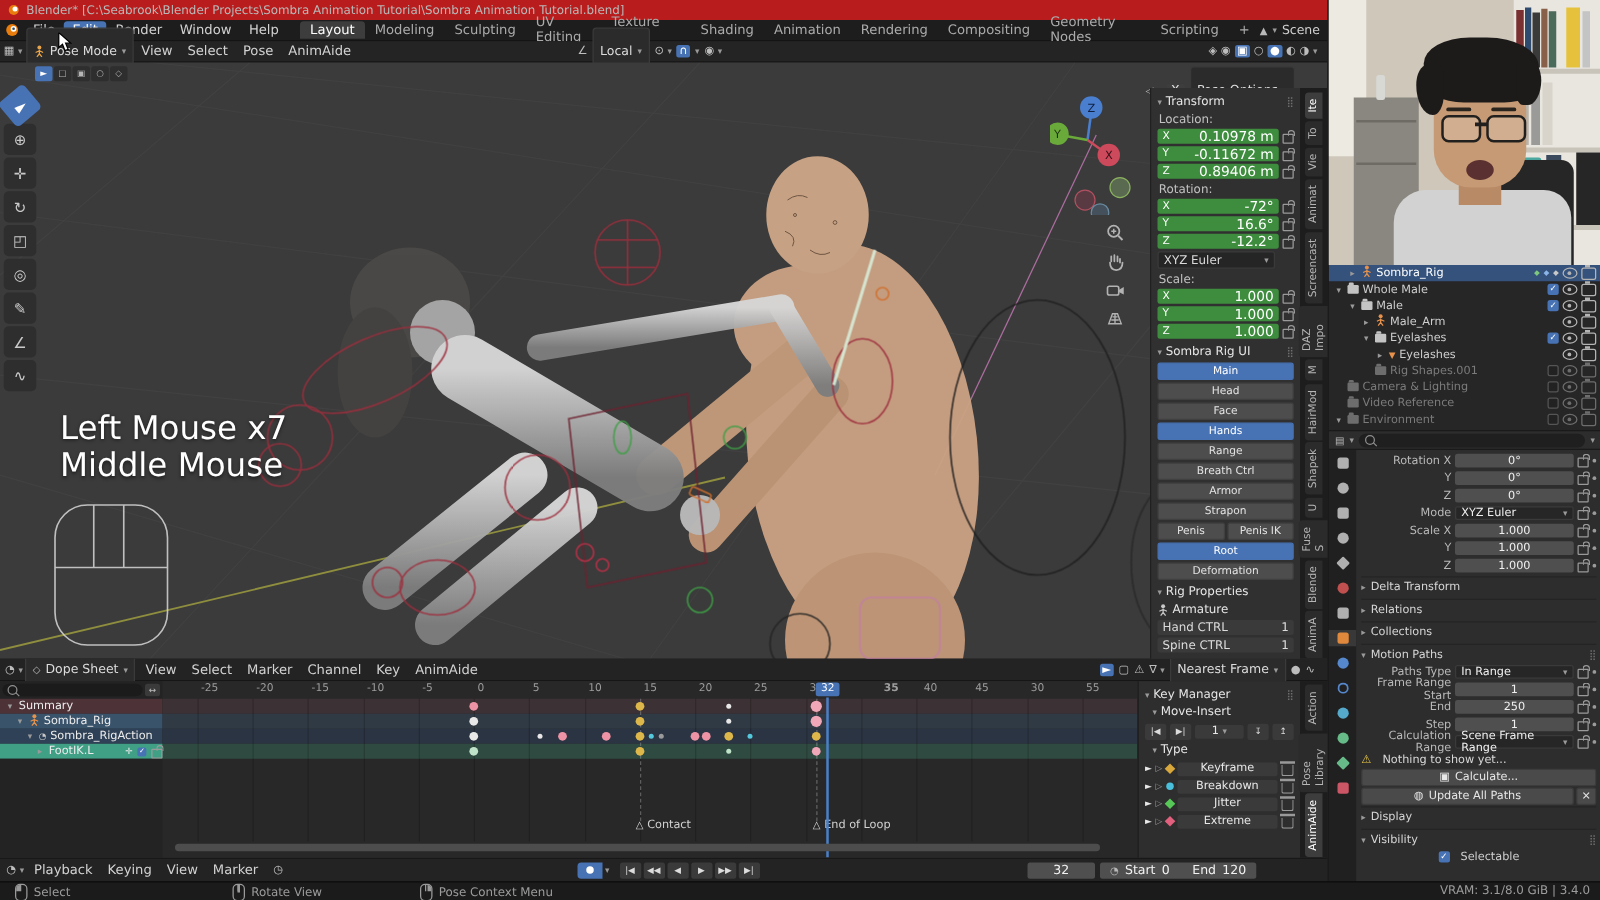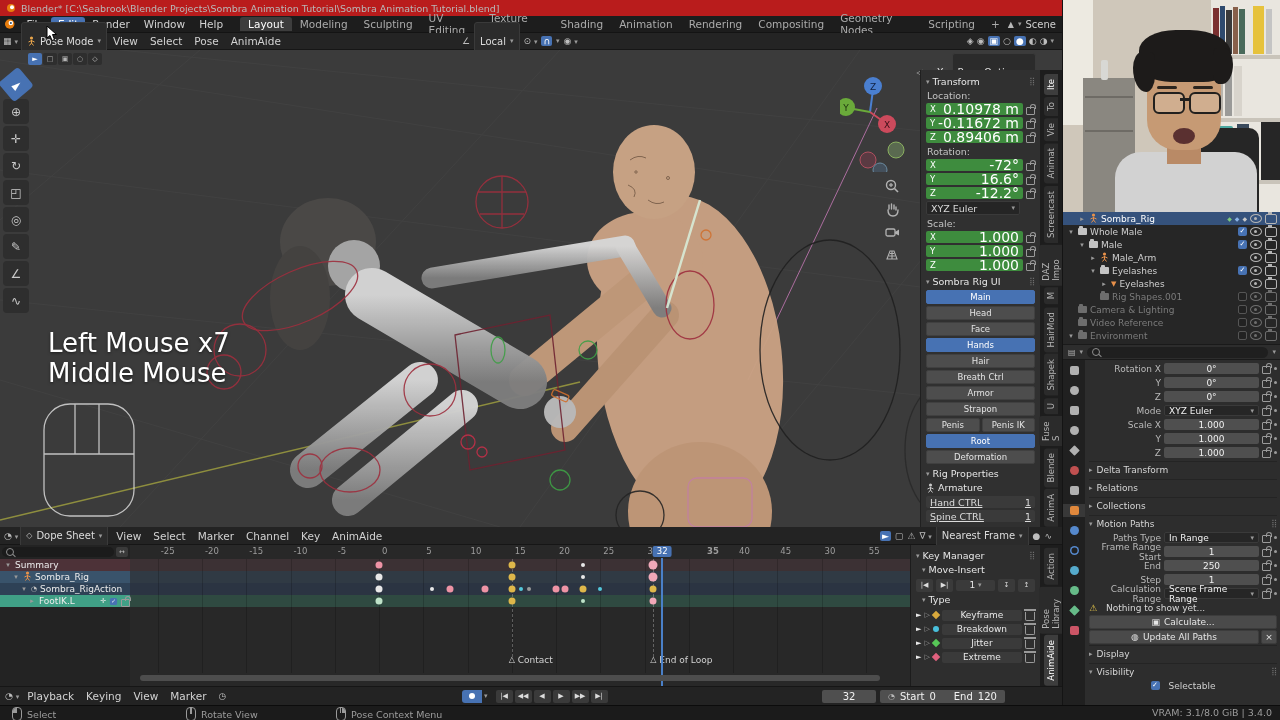--- a/index.html
+++ b/index.html
@@ -43,26 +43,26 @@
   .miniic{color:#b8b8b8;font-size:8px;}
   .xbtn{background:#3d3d3d;border-radius:2px;padding:0 4px;height:12px;line-height:12px;color:#e2e2e2;}
   #npanel{right:22px;top:20px;width:120px;height:457px;background:#303030;border-left:1px solid #202020;position:absolute;box-sizing:border-box;padding:4px 5px;font-size:9.5px;overflow:hidden;}
   .phead{color:#e6e6e6;font-size:9.5px;margin:2px 0 3px 0;display:flex;gap:3px;align-items:center;}
   .grip{margin-left:auto;color:#6e6e6e;font-size:8px;}
   .sublab{color:#c2c2c2;margin:3px 0 2px 1px;}
   .nrow{display:flex;align-items:center;gap:3px;margin-bottom:2px;}
   .nfield{flex:1;height:12px;border-radius:2px;display:flex;align-items:center;padding:0 4px;box-sizing:border-box;}
   .nfield-green{background:#3e8c3e;color:#fff;}
   .fax{font-size:8.5px;}
-  .fval{margin-left:auto;font-size:14px;}
+  .fval{margin-left:auto;font-size:11px;}
   .ndrop{flex:1;height:12px;background:#252525;border:1px solid #3a3a3a;border-radius:2px;color:#dadada;display:flex;align-items:center;padding:0 4px;gap:3px;}
   .rigrow{display:flex;gap:2px;margin-bottom:2px;}
   .rigbtn{flex:1;height:12px;background:#4d4d4d;border:1px solid #404040;border-radius:2px;color:#e3e3e3;font-size:8.5px;display:flex;align-items:center;justify-content:center;}
   .rigbtn-act{background:#4772b3;border-color:#4772b3;color:#fff;}
-  .proprow{display:flex;align-items:center;height:12px;background:#3a3a3a;border-radius:2px;margin-bottom:2px;padding:0 4px;color:#dcdcdc;text-decoration:underline;}
+  .proprow{display:flex;align-items:center;height:12px;background:#3a3a3a;border-radius:2px;margin-bottom:2px;padding:0 4px;color:#dcdcdc;}
   .proprow .v{margin-left:auto;}
   #vtabs{right:0;top:20px;width:22px;height:457px;background:#1d1d1d;position:absolute;display:flex;flex-direction:column;gap:2px;padding-top:4px;box-sizing:border-box;align-items:center;}
   .vtab{writing-mode:vertical-rl;transform:rotate(180deg);background:#2b2b2b;color:#b5b5b5;font-size:8.5px;padding:5px 2px;border-radius:0 3px 3px 0;}
   .vtab-act{background:#3d3d3d;color:#fff;}
 
   
   #rightcol{left:1062px;top:0;width:218px;height:705px;background:#282828;position:absolute;border-left:1px solid #141414;box-sizing:border-box;}
   #webcam{left:0;top:0;width:218px;height:212px;overflow:hidden;position:absolute;background:#cfc7ba;}
   .wc{position:absolute;}
   #outliner{left:0;top:212px;width:218px;height:132px;background:#262626;position:absolute;overflow:hidden;font-size:9px;}
@@ -488,21 +488,21 @@
           <div class="rigrow">
             <div class="rigbtn">Head</div>
           </div>
           <div class="rigrow">
             <div class="rigbtn">Face</div>
           </div>
           <div class="rigrow">
             <div class="rigbtn rigbtn-act">Hands</div>
           </div>
           <div class="rigrow">
-            <div class="rigbtn">Hair</div>
+            <div class="rigbtn">Range</div>
           </div>
           <div class="rigrow">
             <div class="rigbtn">Breath Ctrl</div>
           </div>
           <div class="rigrow">
             <div class="rigbtn">Armor</div>
           </div>
           <div class="rigrow">
             <div class="rigbtn">Strapon</div>
           </div>

